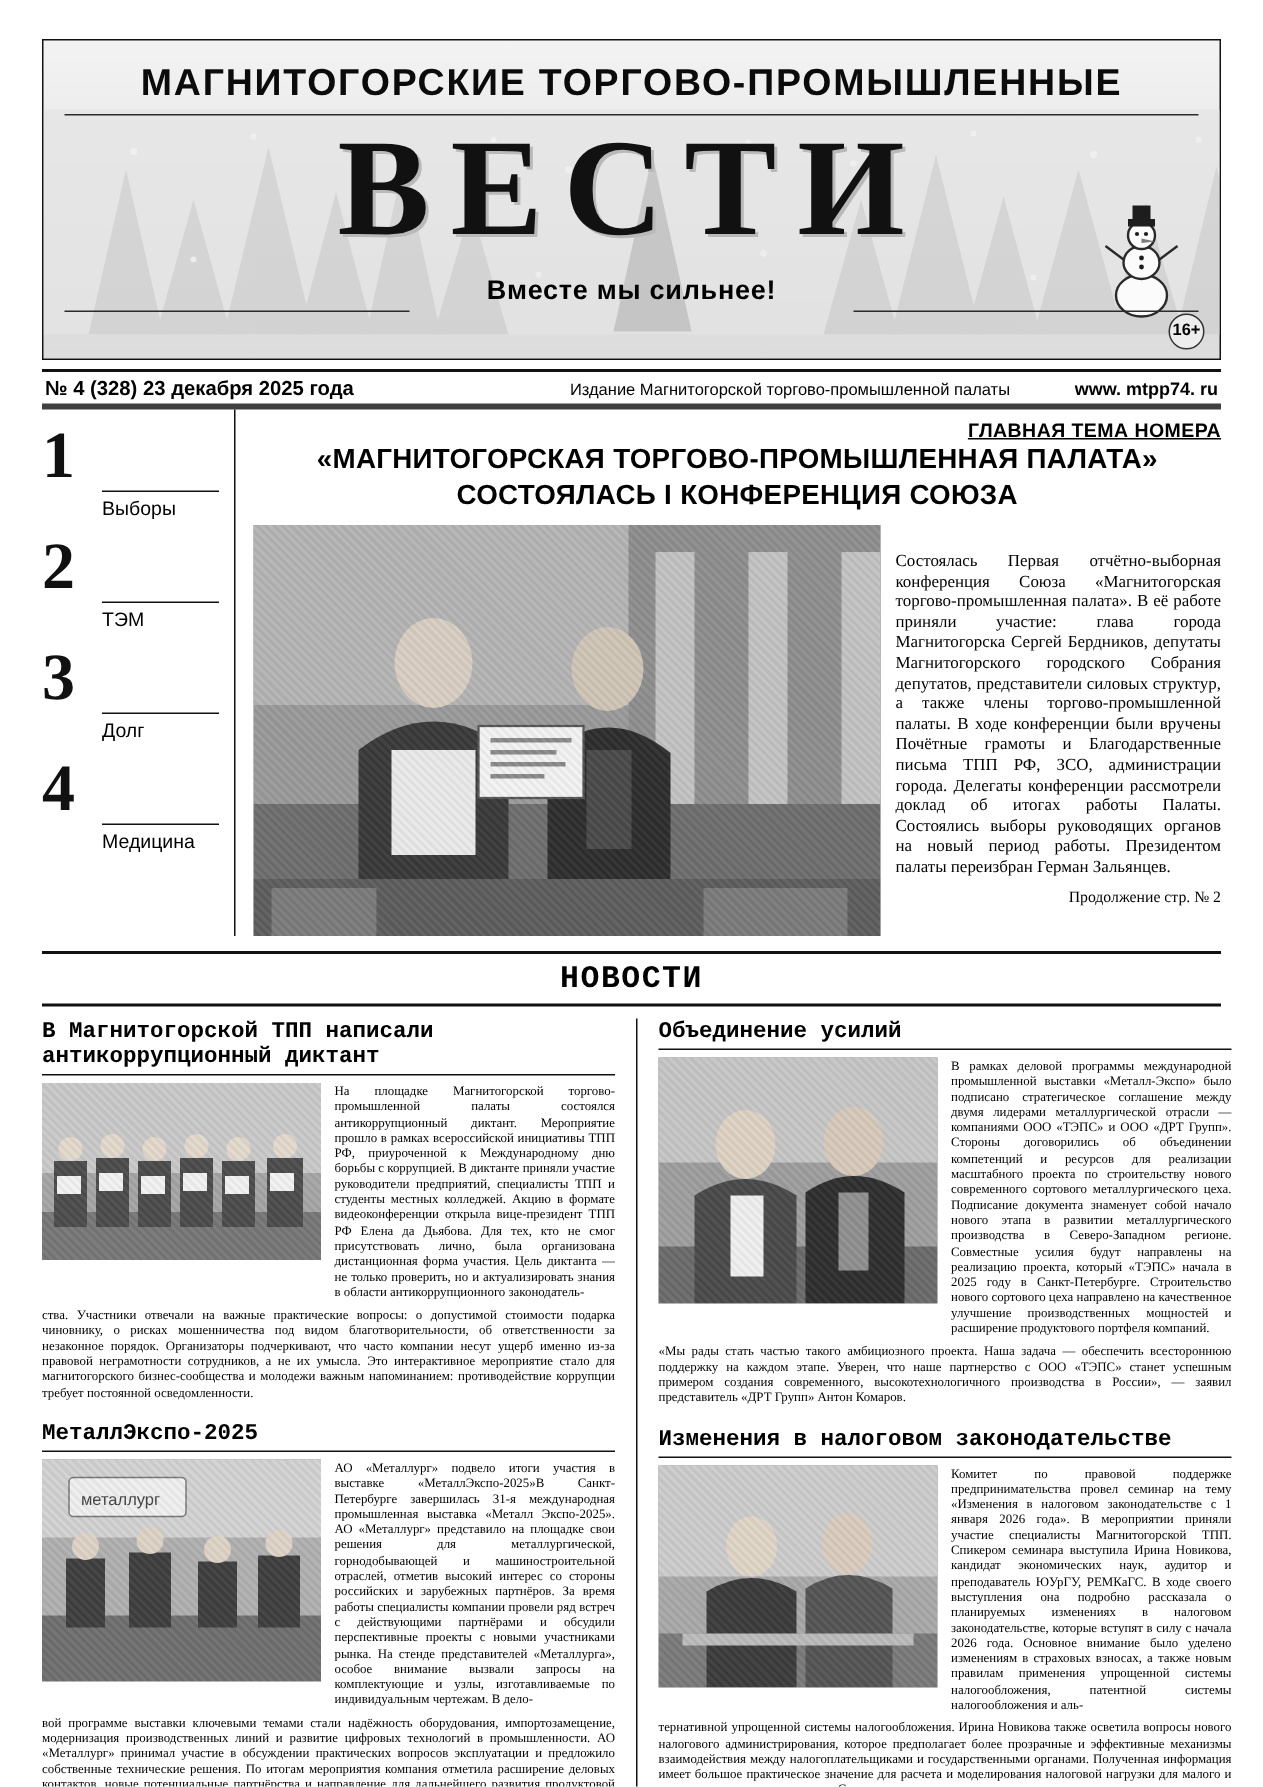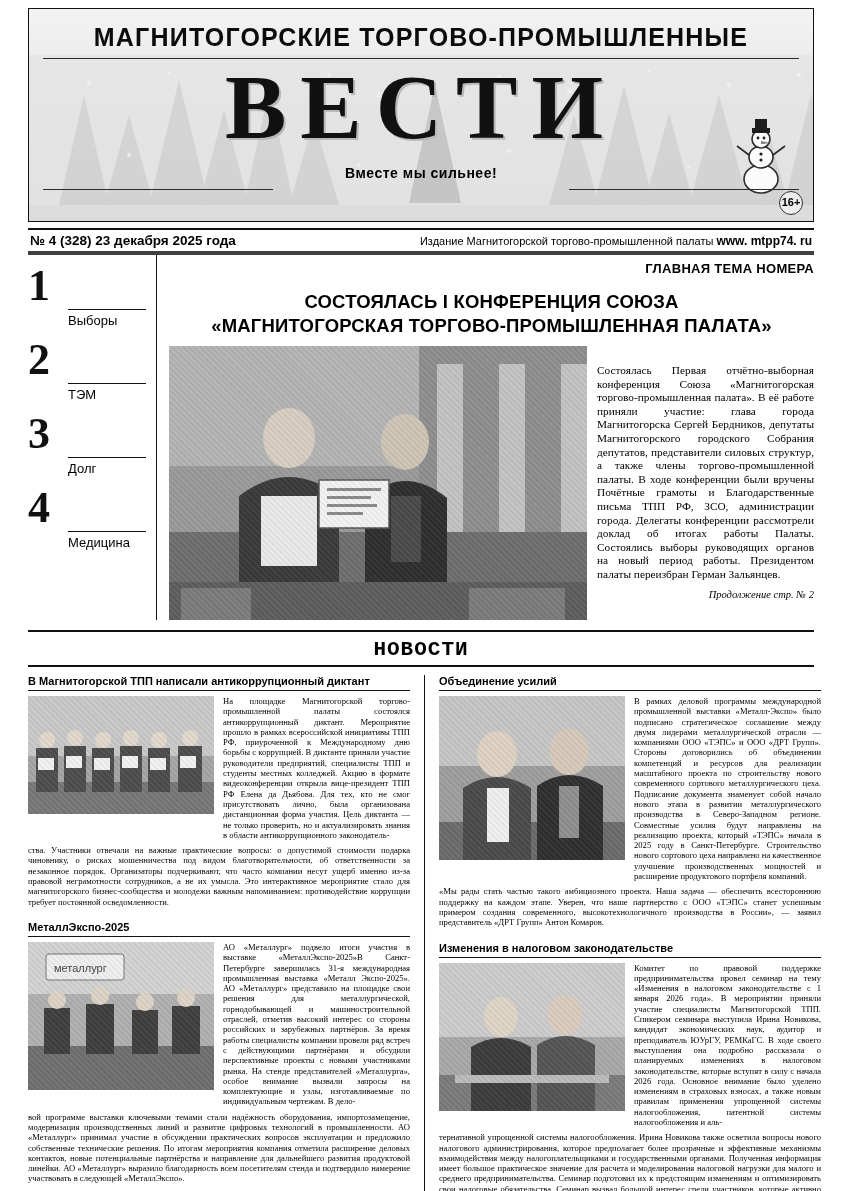--- a/index.html
+++ b/index.html
@@ -18,21 +18,21 @@
   .page {
     width: 842px;
     height: 1191px;
     position: relative;
     padding: 0;
     box-sizing: border-box;
   }
 
   
   .masthead {
-    margin: 8px 28px 0 28px;
+    margin: 26px 28px 0 28px;
     border: 1px solid #111;
     position: relative;
     background:
       linear-gradient(to bottom, #f3f3f3 0%, #e7e7e7 45%, #dcdcdc 100%);
     height: 212px;
     overflow: hidden;
   }
   .mast-top-title {
     text-align: center;
     font-family: "Liberation Sans", sans-serif;
@@ -60,21 +60,21 @@
     margin-top: 2px;
     position: relative;
     z-index: 5;
     color: #111;
     text-shadow: 2px 2px 0 #b9b9b9;
   }
   .mast-slogan {
     text-align: center;
     font-family: "Liberation Sans", sans-serif;
     font-weight: bold;
-    font-size: 14px;
+    font-size: 18px;
     letter-spacing: 0.5px;
     position: relative;
     z-index: 5;
     margin-top: 12px;
   }
   .mast-slogan-rule-left, .mast-slogan-rule-right {
     position: absolute;
     top: 180px;
     height: 0;
     border-top: 1px solid #2b2b2b;
@@ -123,21 +123,21 @@
     align-items: baseline;
     font-family: "Liberation Sans", sans-serif;
   }
   .issue-no {
     font-weight: bold;
     font-size: 13.5px;
   }
   .issue-pub {
     font-size: 11px;
   }
-  .issue-pub b { font-size: 12px; }
+  .issue-pub b { font-size: 12px; margin-left: 40px; }
 
   
   .top-section {
     margin: 0 28px;
     display: flex;
     gap: 10px;
   }
   .toc {
     width: 118px;
     padding-top: 8px;
@@ -164,21 +164,22 @@
     border-left: 1px solid #111;
     padding-left: 12px;
     padding-top: 6px;
   }
   .kicker {
     text-align: right;
     font-family: "Liberation Sans", sans-serif;
     font-weight: bold;
     font-size: 13px;
     letter-spacing: .3px;
-    margin-bottom: 14px;
+    margin-bottom: 0;
+    text-decoration: underline;
   }
   .lead-title {
     text-align: center;
     font-family: "Liberation Sans", sans-serif;
     font-weight: bold;
     font-size: 18.5px;
     line-height: 24px;
     letter-spacing: .2px;
     margin-bottom: 8px;
   }
@@ -195,21 +196,20 @@
   }
   .lead-text {
     flex: 1;
     font-size: 11.3px;
     line-height: 13.6px;
     text-align: justify;
     hyphens: auto;
     margin-top: 18px;
   }
   .cont {
-    font-style: italic;
     font-size: 10.5px;
     text-align: right;
     margin-top: 6px;
   }
 
   
   .news-sep {
     margin: 10px 28px 0 28px;
     border-top: 2px solid #111;
   }
@@ -235,23 +235,23 @@
   .news-col {
     width: 382px;
     flex: 0 0 382px;
   }
   .col-divider {
     width: 1px;
     background: #111;
     flex: 0 0 1px;
   }
   .art-head {
-    font-family: Liberation Sans, sans-serif;
-    font-weight: bold;
-    font-size: 11px;
+    font-family: Liberation Mono, monospace;
+    font-weight: bold;
+    font-size: 15px;
     border-bottom: 1px solid #111;
     padding-bottom: 3px;
     margin-bottom: 5px;
   }
   .art-flow {
     font-size: 8.6px;
     line-height: 10.3px;
     text-align: justify;
     hyphens: auto;
   }
@@ -378,22 +378,22 @@
       </div>
       <div class="toc-item">
         <div class="toc-num">4</div>
         <div class="toc-label">Медицина</div>
       </div>
     </div>
 
     <div class="lead">
       <div class="kicker">ГЛАВНАЯ ТЕМА НОМЕРА</div>
       <div class="lead-title">
+        <div>«МАГНИТОГОРСКАЯ ТОРГОВО-ПРОМЫШЛЕННАЯ ПАЛАТА»</div>
         <div>СОСТОЯЛАСЬ I КОНФЕРЕНЦИЯ СОЮЗА</div>
-        <div>«МАГНИТОГОРСКАЯ ТОРГОВО-ПРОМЫШЛЕННАЯ ПАЛАТА»</div>
       </div>
       <div class="lead-body">
         <div class="lead-photo">
           <svg width="418" height="274" viewBox="0 0 418 274">
             <rect width="418" height="274" fill="#9a9a9a"></rect>
             <rect x="0" y="0" width="418" height="120" fill="#b4b4b4"></rect>
             <rect x="250" y="0" width="168" height="274" fill="#8e8e8e"></rect>
             <rect x="268" y="18" width="26" height="256" fill="#c2c2c2"></rect>
             <rect x="330" y="18" width="26" height="256" fill="#c2c2c2"></rect>
             <rect x="392" y="18" width="26" height="256" fill="#c2c2c2"></rect>

